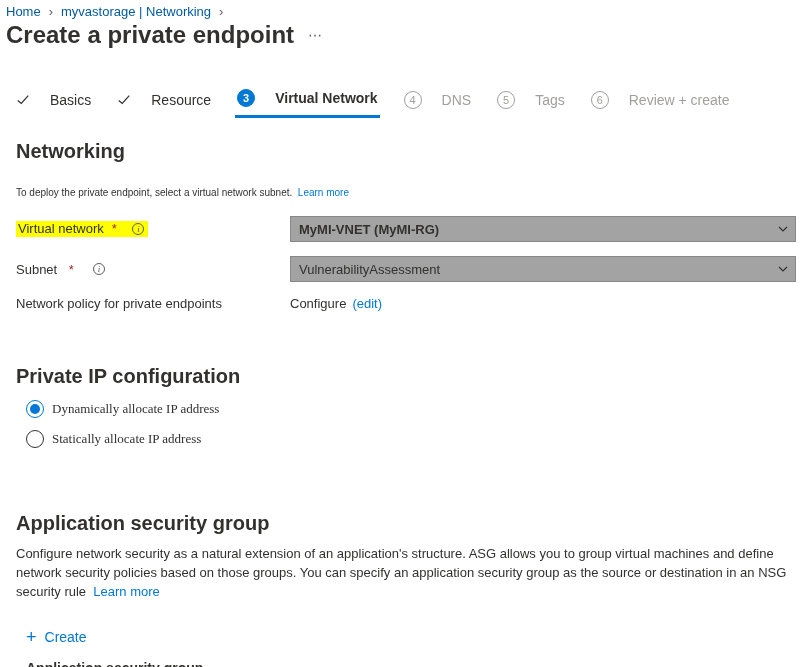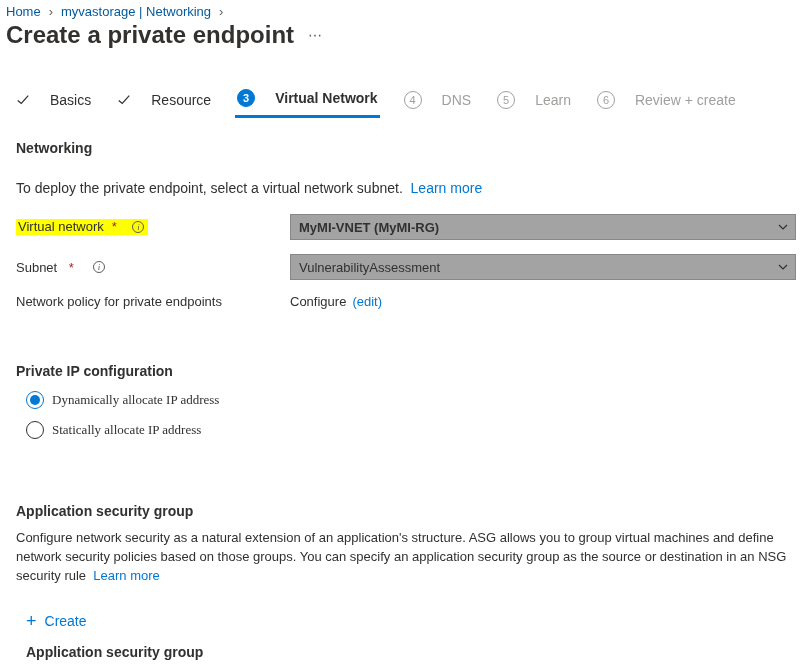--- a/index.html
+++ b/index.html
@@ -30,22 +30,22 @@
   .tabs{display:flex;align-items:center;gap:22px;border-bottom:0;margin-bottom:18px;padding-left:8px;}
   .tab{display:flex;align-items:center;gap:20px;padding:6px 2px 8px 2px;cursor:pointer;font-size:14px;}
   .tab.done .check{width:14px;height:14px;}
   .tab.done .check svg{display:block;}
   .tab.done span.lbl{color:var(--text);}
   .tab.active{border-bottom:3px solid var(--tab-active);font-weight:600;}
   .tab.active .num{background:var(--tab-active);color:#fff;border:1px solid var(--tab-active);}
   .tab.disabled{color:var(--step-muted);cursor:default;}
   .num{display:inline-flex;align-items:center;justify-content:center;width:18px;height:18px;border:1px solid var(--step-muted);border-radius:50%;font-size:11px;color:var(--step-muted);}
   .content{padding:0 0 0 10px;max-width:790px;}
-  .section-title{font-weight:600;margin:22px 0 10px 0;font-size:14px;}
-  .help{font-size:14px;margin-bottom:18px;color:var(--text);margin-top:24px;}
+  .section-title{font-weight:600;margin:22px 0 10px 0;font-size:20px;}
+  .help{font-size:10px;margin-bottom:18px;color:var(--text);margin-top:24px;}
   .row{display:flex;align-items:center;margin-bottom:14px;}
   .row .label{width:272px;display:flex;align-items:center;gap:6px;font-size:13px;}
   .row .control{flex:1;}
   .label.hl{background:var(--highlight);padding:0 4px 1px 2px;border-radius:0;display:inline-flex;width:auto;}
   .label-wrap{width:274px;}
   .req{color:var(--required);margin-left:2px;}
   .info-icon{width:12px;height:12px;border:1px solid var(--muted);border-radius:50%;display:inline-flex;align-items:center;justify-content:center;font-size:9px;color:var(--muted);font-style:italic;font-family:Georgia,serif;cursor:pointer;}
   .select{
     position:relative;
     border:1px solid var(--border);
@@ -107,21 +107,21 @@
   <div class="tab active">
     <span class="num">3</span>
     <span class="lbl">Virtual Network</span>
   </div>
   <div class="tab disabled">
     <span class="num">4</span>
     <span class="lbl">DNS</span>
   </div>
   <div class="tab disabled">
     <span class="num">5</span>
-    <span class="lbl">Learn</span>
+    <span class="lbl">Tags</span>
   </div>
   <div class="tab disabled">
     <span class="num">6</span>
     <span class="lbl">Review + create</span>
   </div>
 </div>
 
 <div class="content">
 
   

